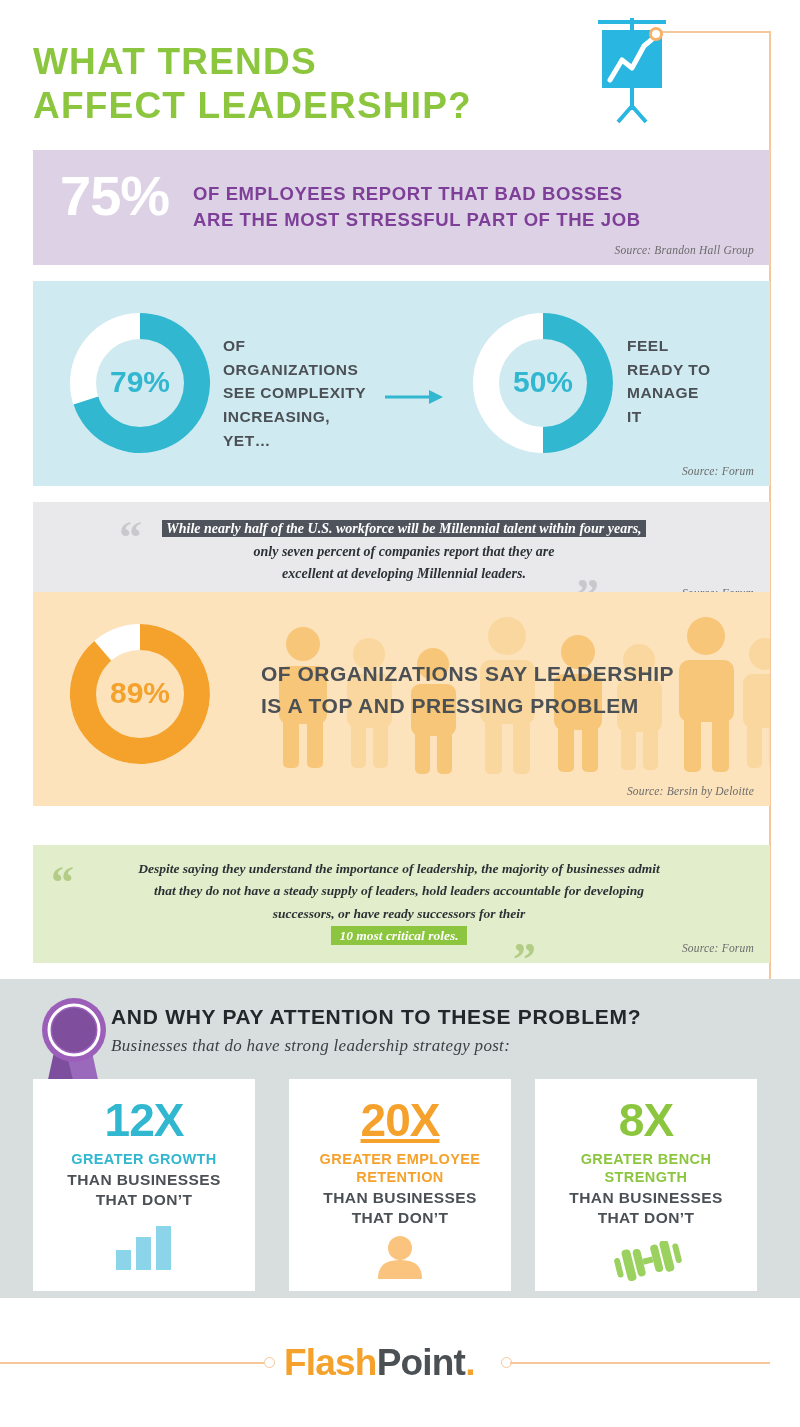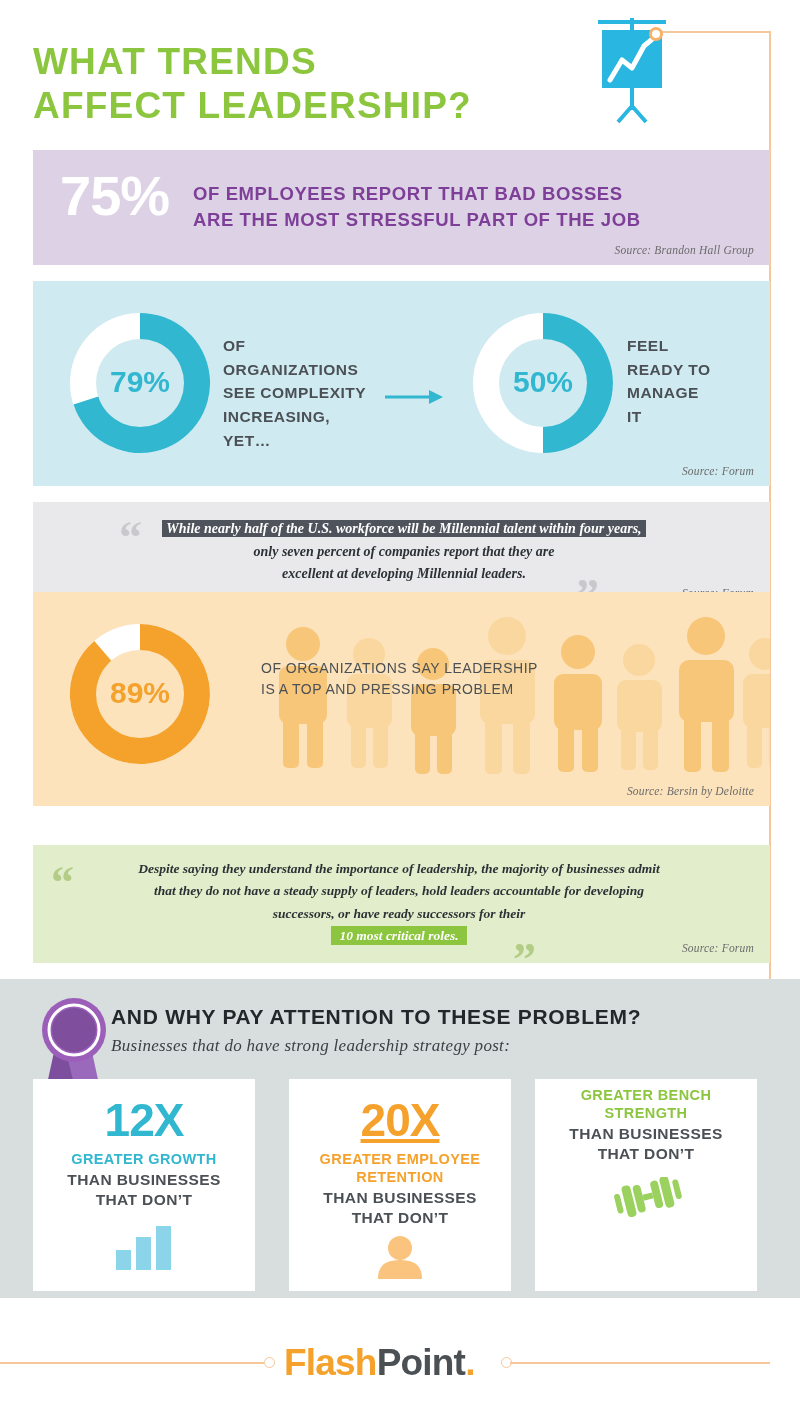--- a/index.html
+++ b/index.html
@@ -52,21 +52,21 @@
   #gq-close{position:absolute;left:543px;top:94px;font-size:46px;}
   #gq-body{position:absolute;left:106px;top:16px;width:530px;text-align:center;
     font-family:"Liberation Serif",serif;font-style:italic;font-weight:bold;
     font-size:14px;color:#2c3136;line-height:1.62;}
   #gq-body .hl{background:#4e535c;color:#ffffff;padding:1px 4px;}
 
   
   #band-orange{top:592px;height:214px;background:#fce3bb;overflow:hidden;}
   #donut89{left:27px;top:22px;}
   #people{position:absolute;left:240px;top:20px;width:500px;height:165px;}
-  #txt89{position:absolute;left:228px;top:66px;font-size:14px;font-weight:normal;color:#4b5055;
+  #txt89{position:absolute;left:228px;top:66px;font-size:21px;font-weight:bold;color:#4b5055;
     line-height:1.5;letter-spacing:.5px;}
 
   
   #band-green{top:845px;height:118px;background:#e2eecb;}
   #grq-open{position:absolute;left:18px;top:38px;font-size:46px;font-family:"Liberation Serif",serif;font-weight:bold;color:#b3cc86;line-height:0;}
   #grq-close{position:absolute;left:480px;top:115px;font-size:46px;font-family:"Liberation Serif",serif;font-weight:bold;color:#b3cc86;line-height:0;}
   #grq-body{position:absolute;left:36px;top:13px;width:660px;text-align:center;
     font-family:"Liberation Serif",serif;font-style:italic;font-weight:bold;
     font-size:13.5px;color:#2c3136;line-height:1.66;}
   #grq-body .hl{background:#8cc63e;color:#ffffff;padding:2px 8px;}
@@ -312,20 +312,21 @@
   <div class="card-sub" style="margin-top:0;">THAT DON’T</div>
   <div class="card-icon" style="margin-top:4px;">
     <svg width="54" height="44" viewBox="0 0 54 44">
       <circle cx="27" cy="13" r="12" fill="#fac37e"></circle>
       <path d="M5 44 C5 30 13 25 27 25 C41 25 49 30 49 44 Z" fill="#fac37e"></path>
     </svg>
   </div>
 </div>
 
 <div class="card" id="card3">
+  <div class="card-big" style="color:#8cc63e;">8X</div>
   <div class="card-accent" style="color:#8cc63e;">
     <div>GREATER BENCH</div>
     <div>STRENGTH</div>
   </div>
   <div class="card-sub">THAN BUSINESSES</div>
   <div class="card-sub" style="margin-top:0;">THAT DON’T</div>
   <div class="card-icon" style="margin-top:6px;">
     <svg width="74" height="40" viewBox="0 0 74 40">
       <g fill="#9ad15f" transform="rotate(-14 37 20)">
         <rect x="6" y="10" width="6" height="20" rx="3"></rect>

